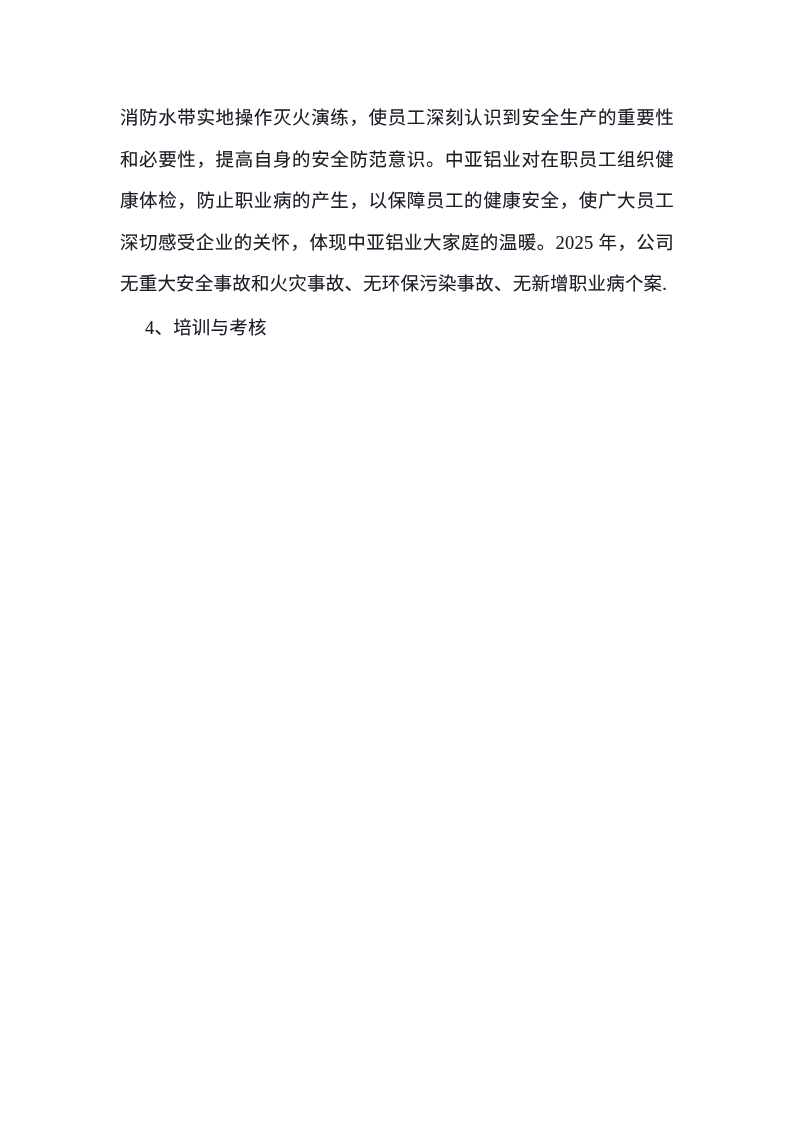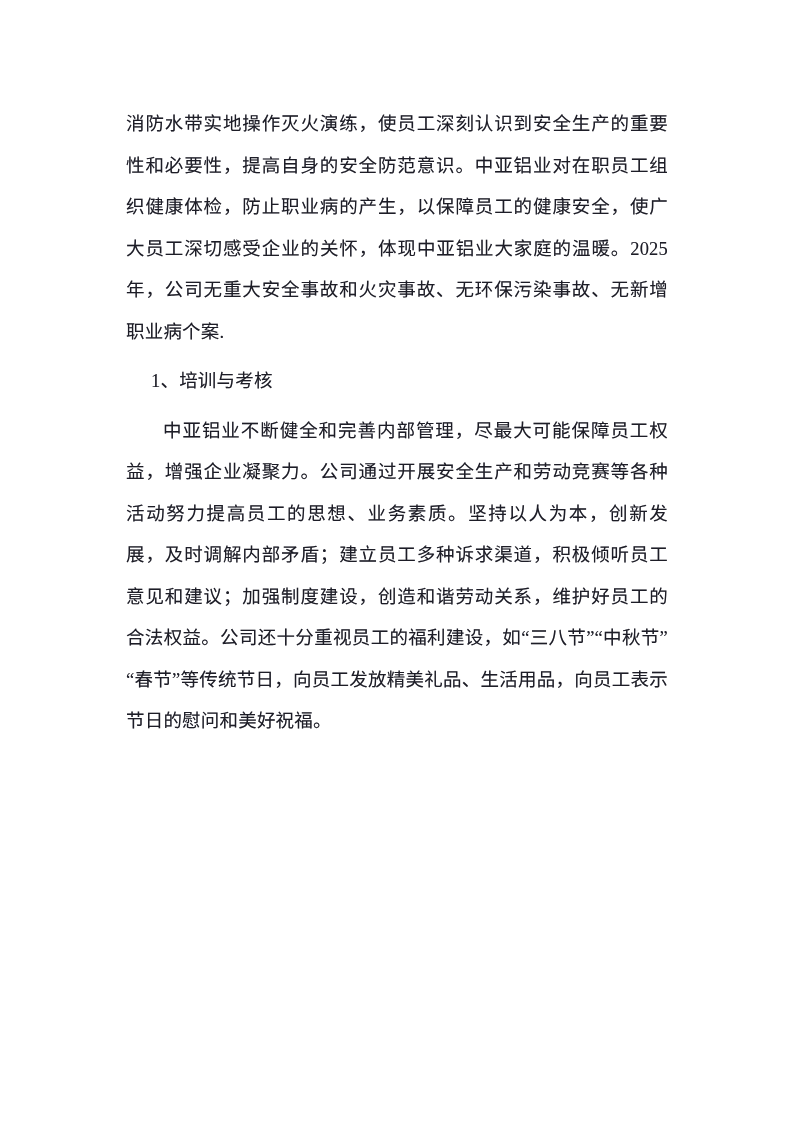--- a/index.html
+++ b/index.html
@@ -16,21 +16,21 @@
     box-sizing: border-box;
     padding: 96px 118px 0 118px;
     overflow: hidden;
     font-family: "Liberation Serif", "DejaVu Serif", serif;
     color: #1d1d27;
   }
   .doc-body {
     width: 558px;
   }
   .doc-body p {
-    margin: 8px;
+    margin: 2px;
     font-size: 18.5px;
     line-height: 41.5px;
     text-align: justify;
     text-justify: inter-ideograph;
     letter-spacing: 0.2px;
     text-shadow: 0 0 0.6px rgba(29, 29, 39, 0.4);
     word-break: break-all;
   }
   .doc-body p.para-indent {
     text-indent: 2em;
@@ -42,16 +42,15 @@
     text-indent: 25px;
     text-align: left;
   }
 </style>
 </head>
 <body>
 
 <div class="page">
   <div class="doc-body">
     <p class="para-noindent">消防水带实地操作灭火演练，使员工深刻认识到安全生产的重要性和必要性，提高自身的安全防范意识。中亚铝业对在职员工组织健康体检，防止职业病的产生，以保障员工的健康安全，使广大员工深切感受企业的关怀，体现中亚铝业大家庭的温暖。2025 年，公司无重大安全事故和火灾事故、无环保污染事故、无新增职业病个案.</p>
-    <p class="heading">1、培训与考核</p>
-    <p class="para-indent">中亚铝业不断健全和完善内部管理，尽最大可能保障员工权益，增强企业凝聚力。公司通过开展安全生产和劳动竞赛等各种活动努力提高员工的思想、业务素质。坚持以人为本，创新发展，及时调解内部矛盾；建立员工多种诉求渠道，积极倾听员工意见和建议；加强制度建设，创造和谐劳动关系，维护好员工的合法权益。公司还十分重视员工的福利建设，如“三八节”“中秋节”“春节”等传统节日，向员工发放精美礼品、生活用品，向员工表示节日的慰问和美好祝福。</p>
+    <p class="heading">4、培训与考核</p>
   </div>
 </div>
 
 </body></html>

